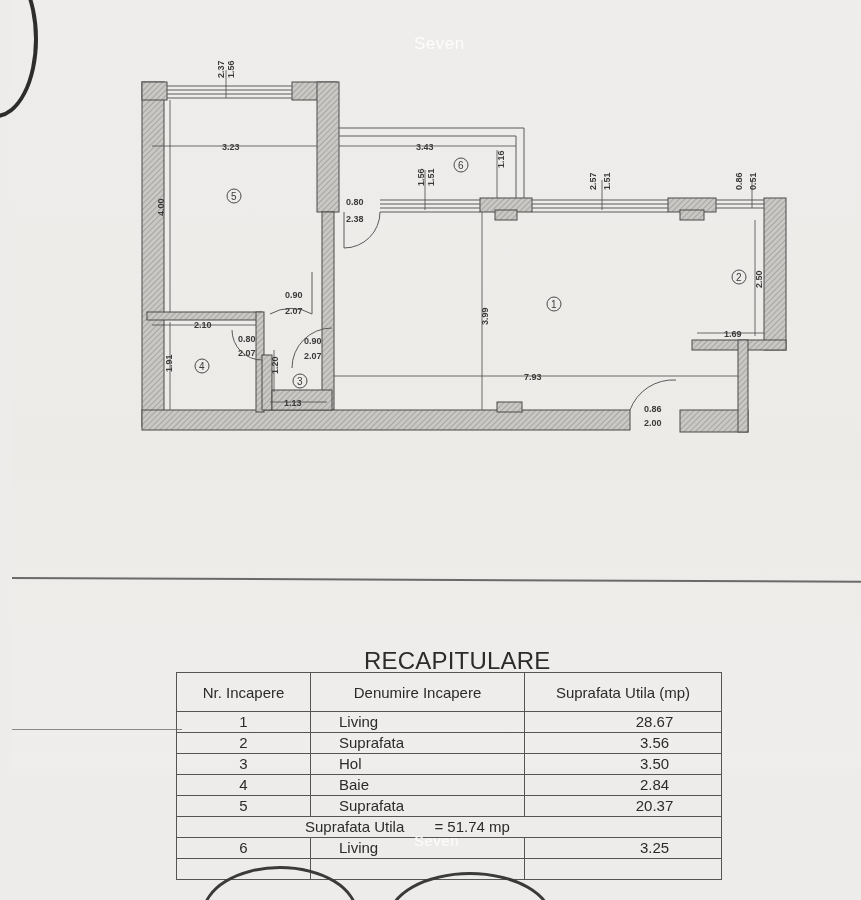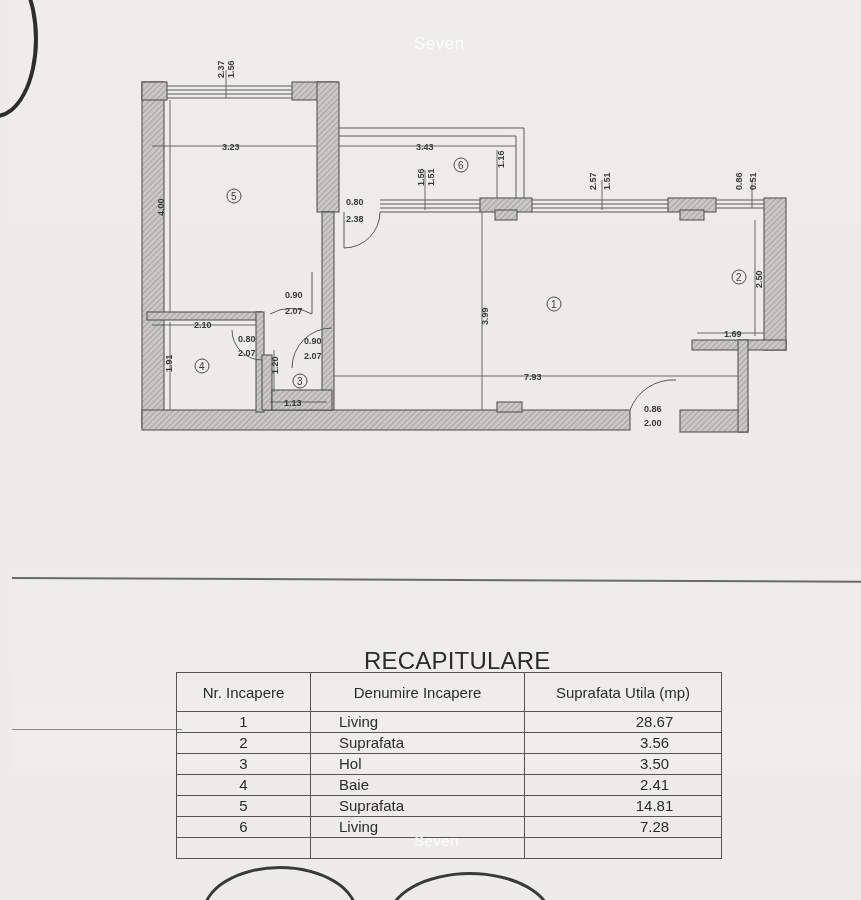--- a/index.html
+++ b/index.html
@@ -202,31 +202,37 @@
       <td class="area">3.56</td>
     </tr>
     <tr>
       <td>3</td>
       <td class="name">Hol</td>
       <td class="area">3.50</td>
     </tr>
     <tr>
       <td>4</td>
       <td class="name">Baie</td>
-      <td class="area">2.41</td>
+      <td class="area">2.84</td>
     </tr>
     <tr>
       <td>5</td>
       <td class="name">Suprafata</td>
-      <td class="area">14.81</td>
+      <td class="area">20.37</td>
+    </tr>
+    <tr>
+      <td colspan="3" class="total">
+        <span>Suprafata Utila</span>
+        <span style="margin-left:26px;">= 51.74 mp</span>
+      </td>
     </tr>
     <tr>
       <td>6</td>
       <td class="name">Living</td>
-      <td class="area">7.28</td>
+      <td class="area">3.25</td>
     </tr>
     <tr>
       <td>&nbsp;</td>
       <td>&nbsp;</td>
       <td>&nbsp;</td>
     </tr>
   </tbody>
     </table>
 
   <span class="watermark" style="left:402px; top:832px; font-size:15px;">Seven</span>

